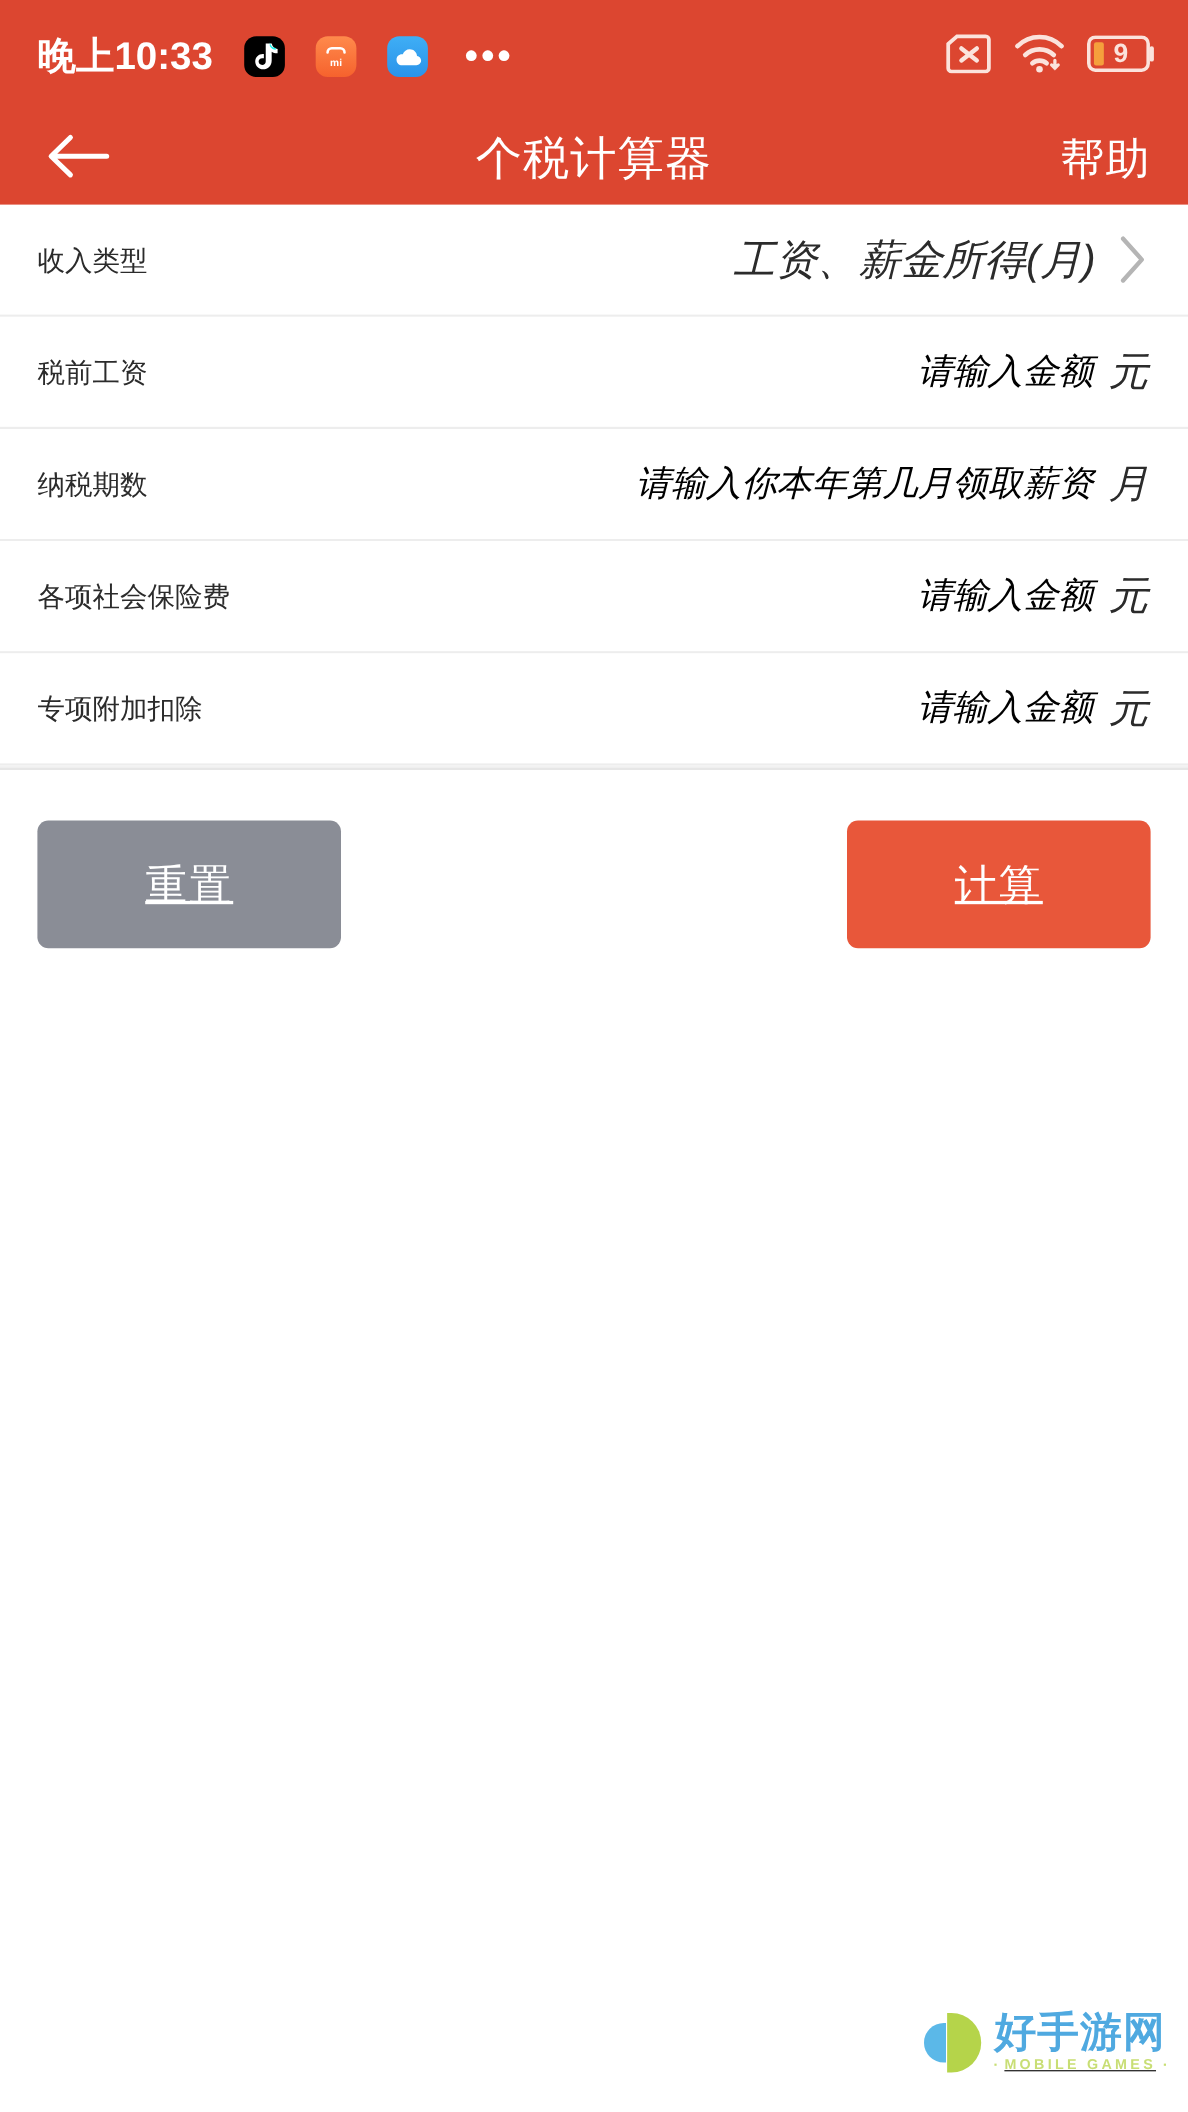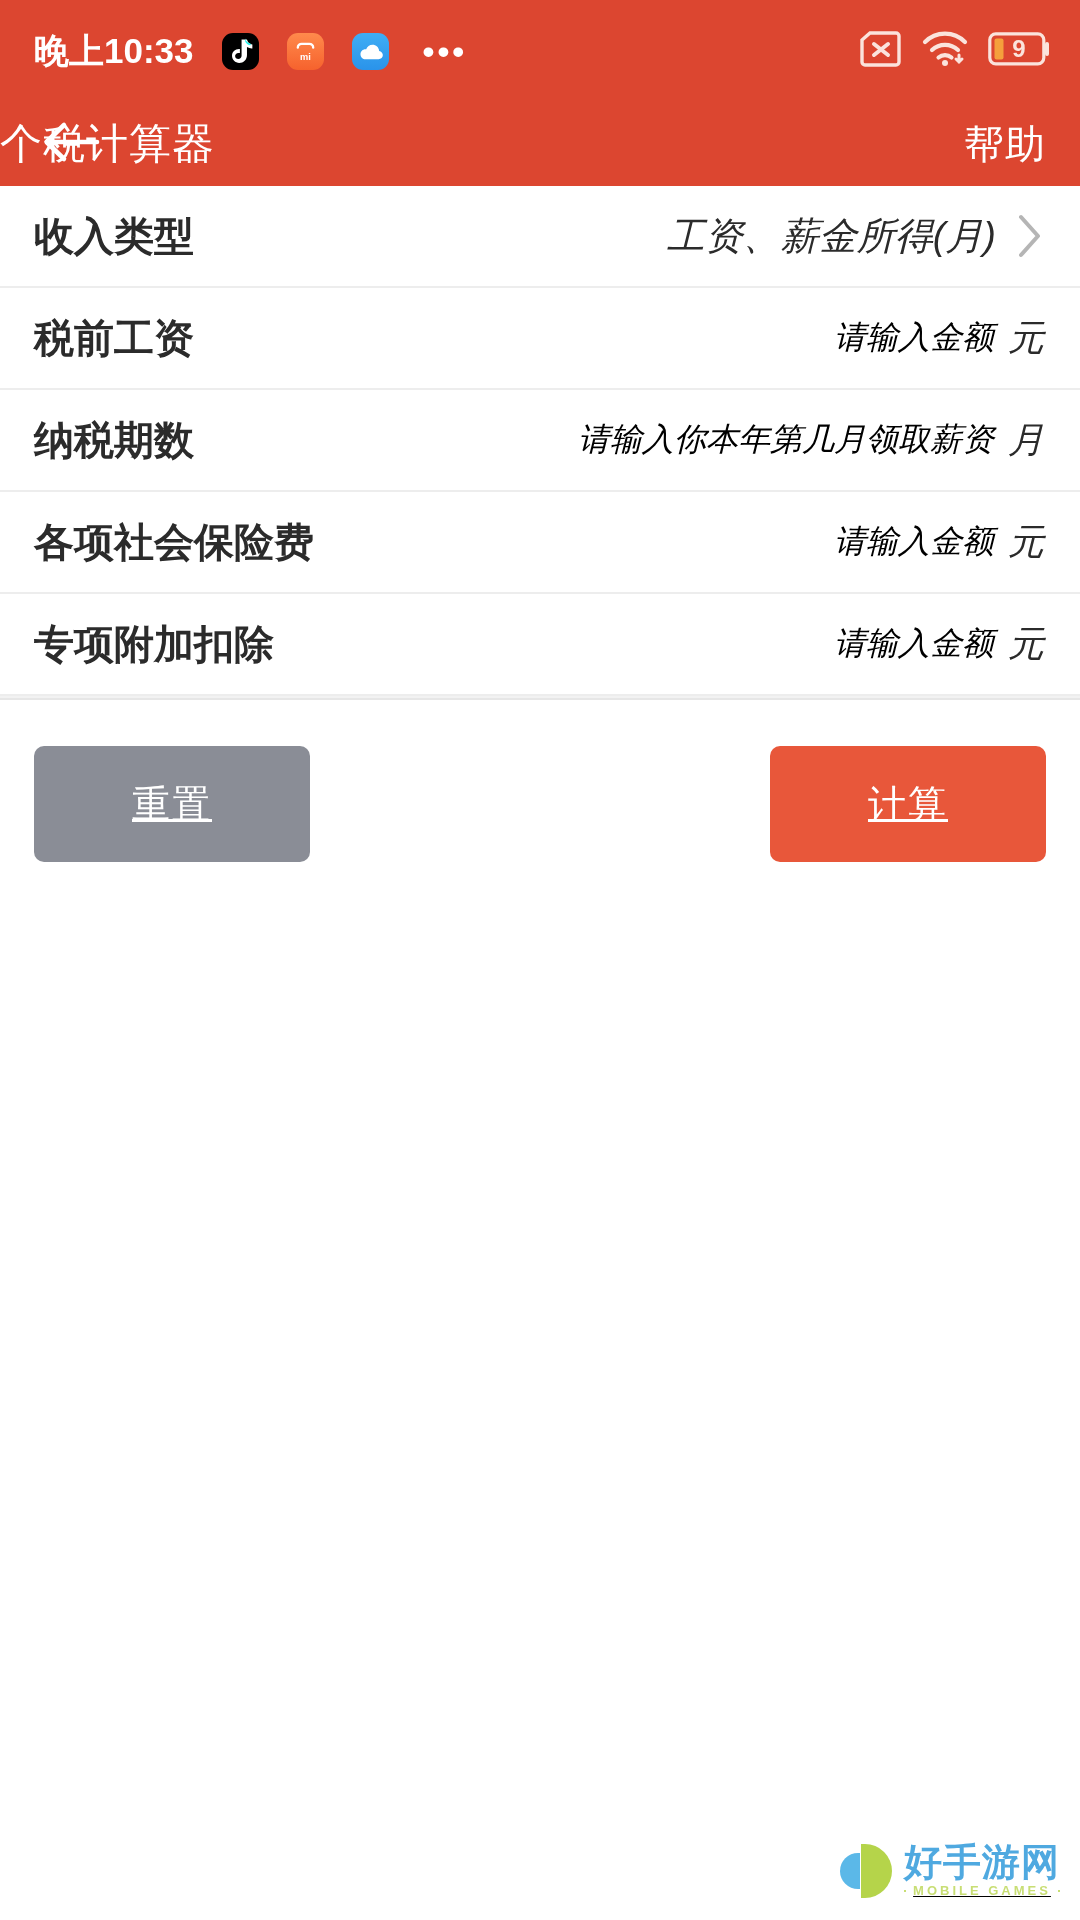--- a/index.html
+++ b/index.html
@@ -47,21 +47,21 @@
     height:84px;
     display:flex;
     align-items:center;
     padding:0 30px 0 34px;
     position:relative;
   }
   .back-btn { width:74px; height:74px; display:flex; align-items:center; justify-content:center; }
   .nav-title {
     position:absolute;
     left:0; right:0;
-    text-align:left;
+    text-align:center;
     color:#ffffff;
     font-size:42px;
     font-weight:400;
     letter-spacing:1px;
     pointer-events:none;
   }
   .help-btn {
     margin-left:auto;
     color:#ffffff;
     font-size:40px;
@@ -77,22 +77,22 @@
   .row {
     height:102px;
     display:flex;
     align-items:center;
     padding:0 36px 0 34px;
     border-bottom:2px solid #EDEDED;
     background:#ffffff;
   }
   .row-label {
     color:#2B2B2B;
-    font-size:40px;
-    font-weight:700;
+    font-size:25px;
+    font-weight:400;
     white-space:nowrap;
   }
   .row-right {
     margin-left:auto;
     display:flex;
     align-items:center;
     gap:14px;
     white-space:nowrap;
     font-style:italic;
   }
@@ -138,21 +138,21 @@
     font-family:inherit;
     text-decoration:underline;
   }
   .btn-reset { background:#8A8D96; }
   .btn-calc  { background:#E8573A; }
 
   
   .watermark {
     position:absolute;
     right:20px;
-    bottom:22px;
+    bottom:36px;
     display:flex;
     align-items:center;
     gap:12px;
   }
   .wm-mark { position:relative; width:52px; height:54px; flex:0 0 auto; }
   .wm-blue {
     position:absolute; left:0; top:9px;
     width:20px; height:36px;
     background:#5BB8E8;
     border-radius:20px 0 0 20px;

